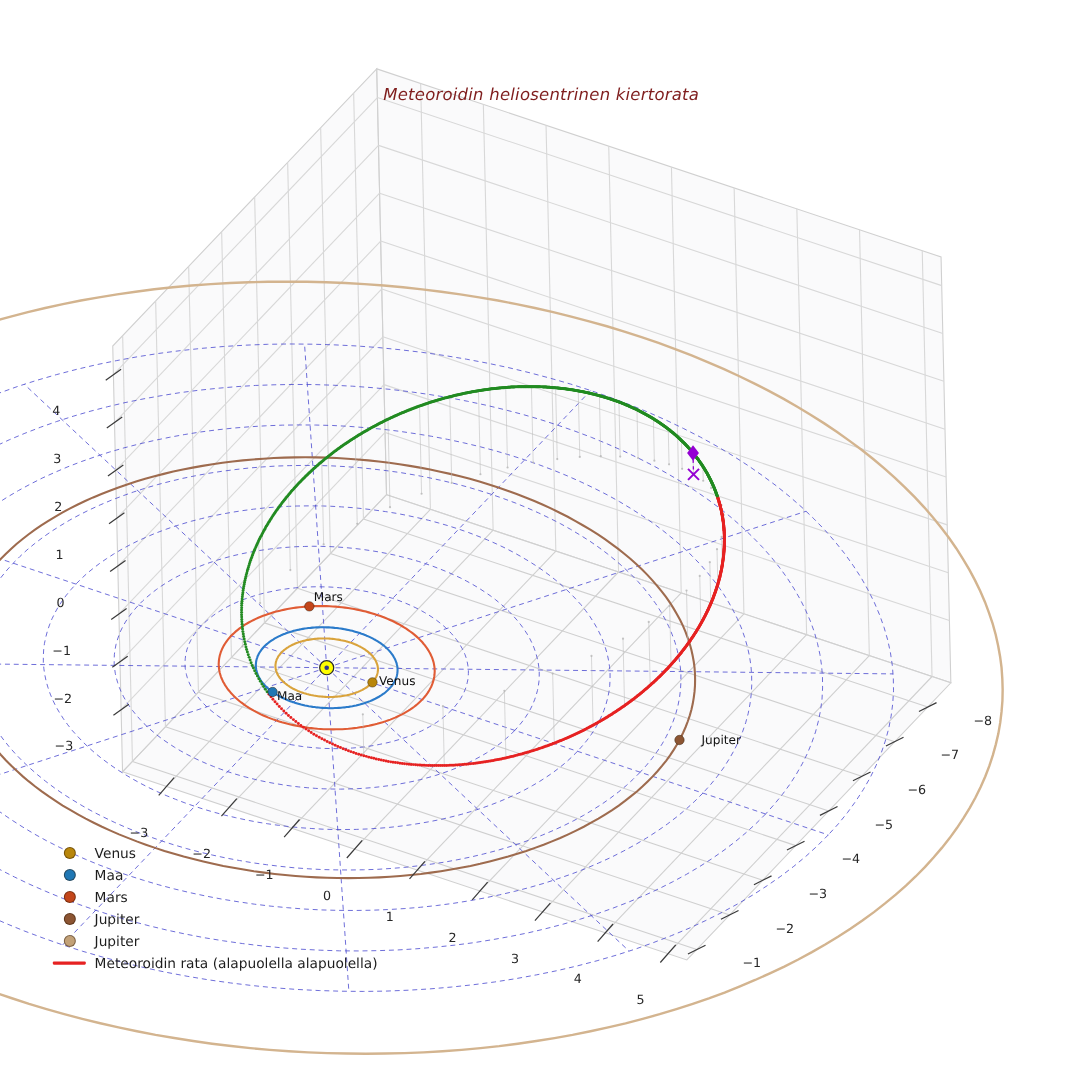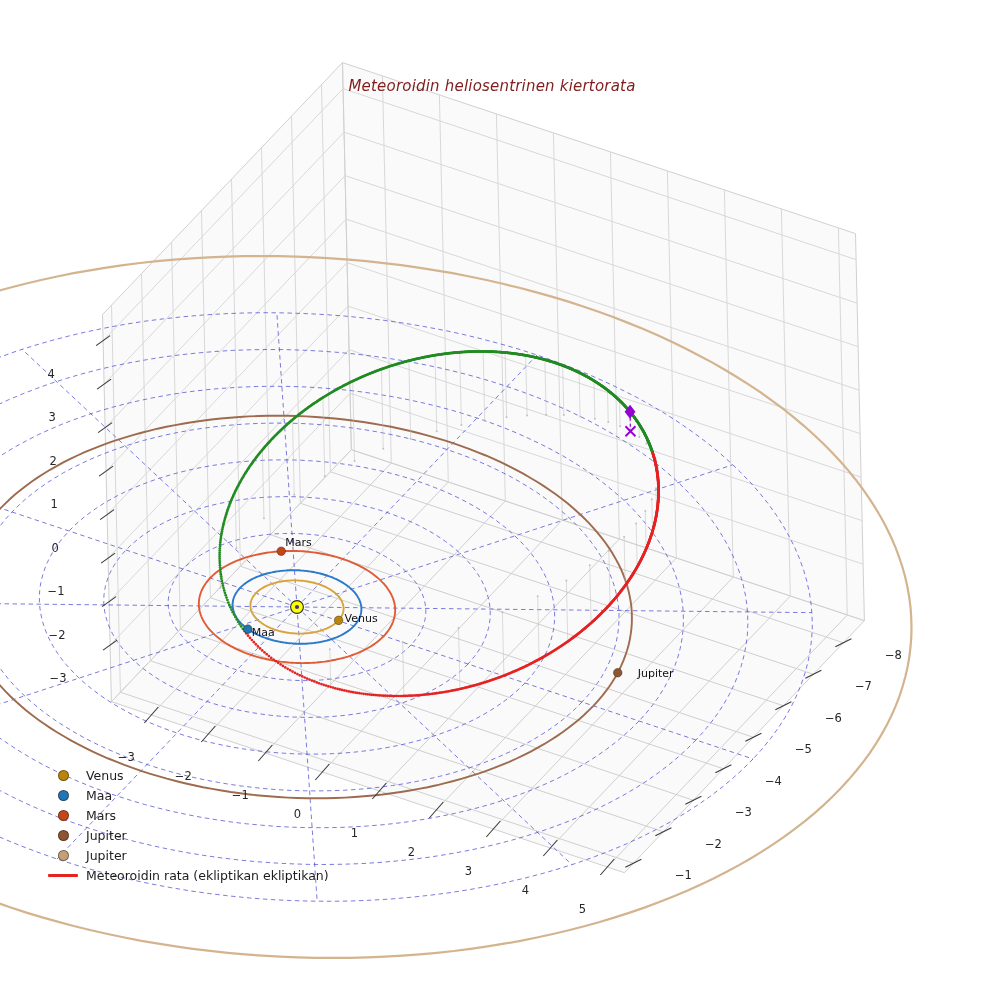--- a/index.html
+++ b/index.html
@@ -1738,16 +1738,16 @@
     <div class="lrow">
       <span class="lmark">
           <span class="mk-dot" style="background: rgb(194, 161, 120);"></span>
         </span>
       <span class="ltext">Jupiter</span>
     </div>
     <div class="lrow">
       <span class="lmark">
           <span class="mk-line" style="background: rgb(230, 34, 34);"></span>
         </span>
-      <span class="ltext">Meteoroidin rata (ekliptikan ekliptikan)</span>
+      <span class="ltext">Meteoroidin rata (alapuolella alapuolella)</span>
     </div>
   </div>
 </div>
 
 </body></html>

